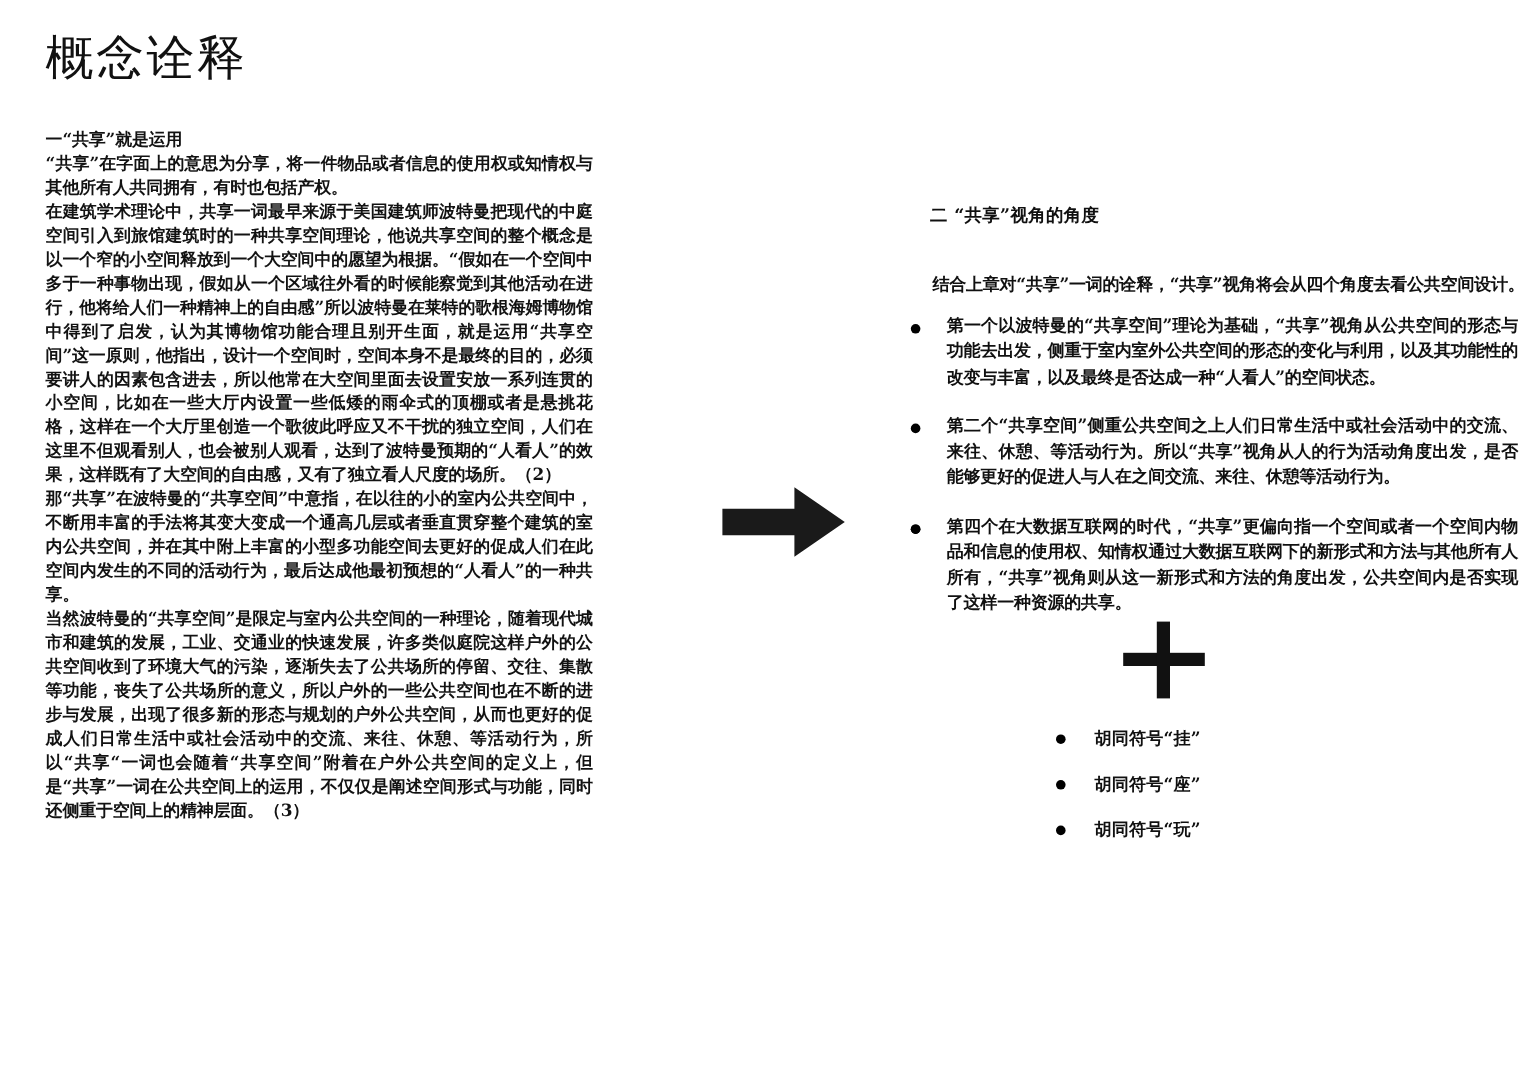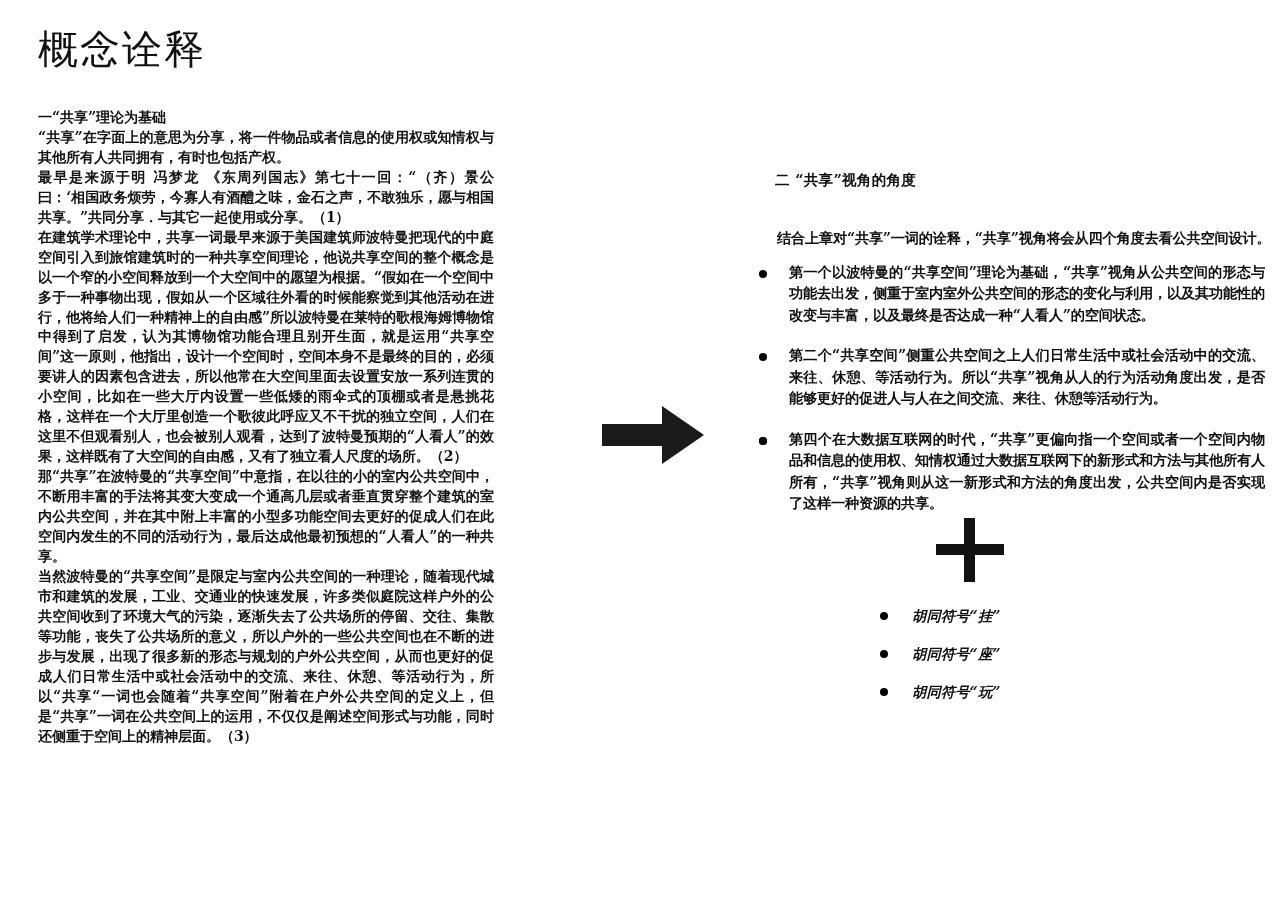--- a/index.html
+++ b/index.html
@@ -158,43 +158,41 @@
     position: relative;
     padding-left: 32px;
     margin-bottom: 18px;
     font-size: 14.2px;
     line-height: 20px;
     font-weight: 700;
     letter-spacing: 0.2px;
     color: #101010;
     white-space: nowrap;
     font-family: "DejaVu Serif", "Liberation Serif", serif;
-    font-style: italic;
   }
   .symbol-list li .dot {
     position: absolute;
     left: 0px;
     top: 6px;
     width: 8px;
     height: 8px;
     border-radius: 50%;
     background: #000000;
   }
 </style>
 </head>
 <body>
 
 <div class="page">
 
   <div class="page-title">概念诠释</div>
 
   <div class="left-col">
-    <p>一“共享”理论为基础</p>
+    <p>一“共享”就是运用</p>
     <p>“共享”在字面上的意思为分享，将一件物品或者信息的使用权或知情权与其他所有人共同拥有，有时也包括产权。</p>
-    <p>最早是来源于明 冯梦龙 《东周列国志》第七十一回：“（齐）景公曰：‘相国政务烦劳，今寡人有酒醴之味，金石之声，不敢独乐，愿与相国共享。”共同分享．与其它一起使用或分享。（1）</p>
     <p>在建筑学术理论中，共享一词最早来源于美国建筑师波特曼把现代的中庭空间引入到旅馆建筑时的一种共享空间理论，他说共享空间的整个概念是以一个窄的小空间释放到一个大空间中的愿望为根据。“假如在一个空间中多于一种事物出现，假如从一个区域往外看的时候能察觉到其他活动在进行，他将给人们一种精神上的自由感”所以波特曼在莱特的歌根海姆博物馆中得到了启发，认为其博物馆功能合理且别开生面，就是运用“共享空间”这一原则，他指出，设计一个空间时，空间本身不是最终的目的，必须要讲人的因素包含进去，所以他常在大空间里面去设置安放一系列连贯的小空间，比如在一些大厅内设置一些低矮的雨伞式的顶棚或者是悬挑花格，这样在一个大厅里创造一个歌彼此呼应又不干扰的独立空间，人们在这里不但观看别人，也会被别人观看，达到了波特曼预期的“人看人”的效果，这样既有了大空间的自由感，又有了独立看人尺度的场所。（2）</p>
     <p>那“共享”在波特曼的“共享空间”中意指，在以往的小的室内公共空间中，不断用丰富的手法将其变大变成一个通高几层或者垂直贯穿整个建筑的室内公共空间，并在其中附上丰富的小型多功能空间去更好的促成人们在此空间内发生的不同的活动行为，最后达成他最初预想的“人看人”的一种共享。</p>
     <p>当然波特曼的“共享空间”是限定与室内公共空间的一种理论，随着现代城市和建筑的发展，工业、交通业的快速发展，许多类似庭院这样户外的公共空间收到了环境大气的污染，逐渐失去了公共场所的停留、交往、集散等功能，丧失了公共场所的意义，所以户外的一些公共空间也在不断的进步与发展，出现了很多新的形态与规划的户外公共空间，从而也更好的促成人们日常生活中或社会活动中的交流、来往、休憩、等活动行为，所以“共享“一词也会随着“共享空间”附着在户外公共空间的定义上，但是“共享”一词在公共空间上的运用，不仅仅是阐述空间形式与功能，同时还侧重于空间上的精神层面。（3）</p>
   </div>
 
   <div class="arrow-wrap">
     <svg width="108" height="62" viewBox="0 0 108 62" aria-hidden="true">
       <path d="M2 20 L62 20 L62 2 L104 31 L62 60 L62 42 L2 42 Z" fill="#1a1a1a"></path>
     </svg>
   </div>

